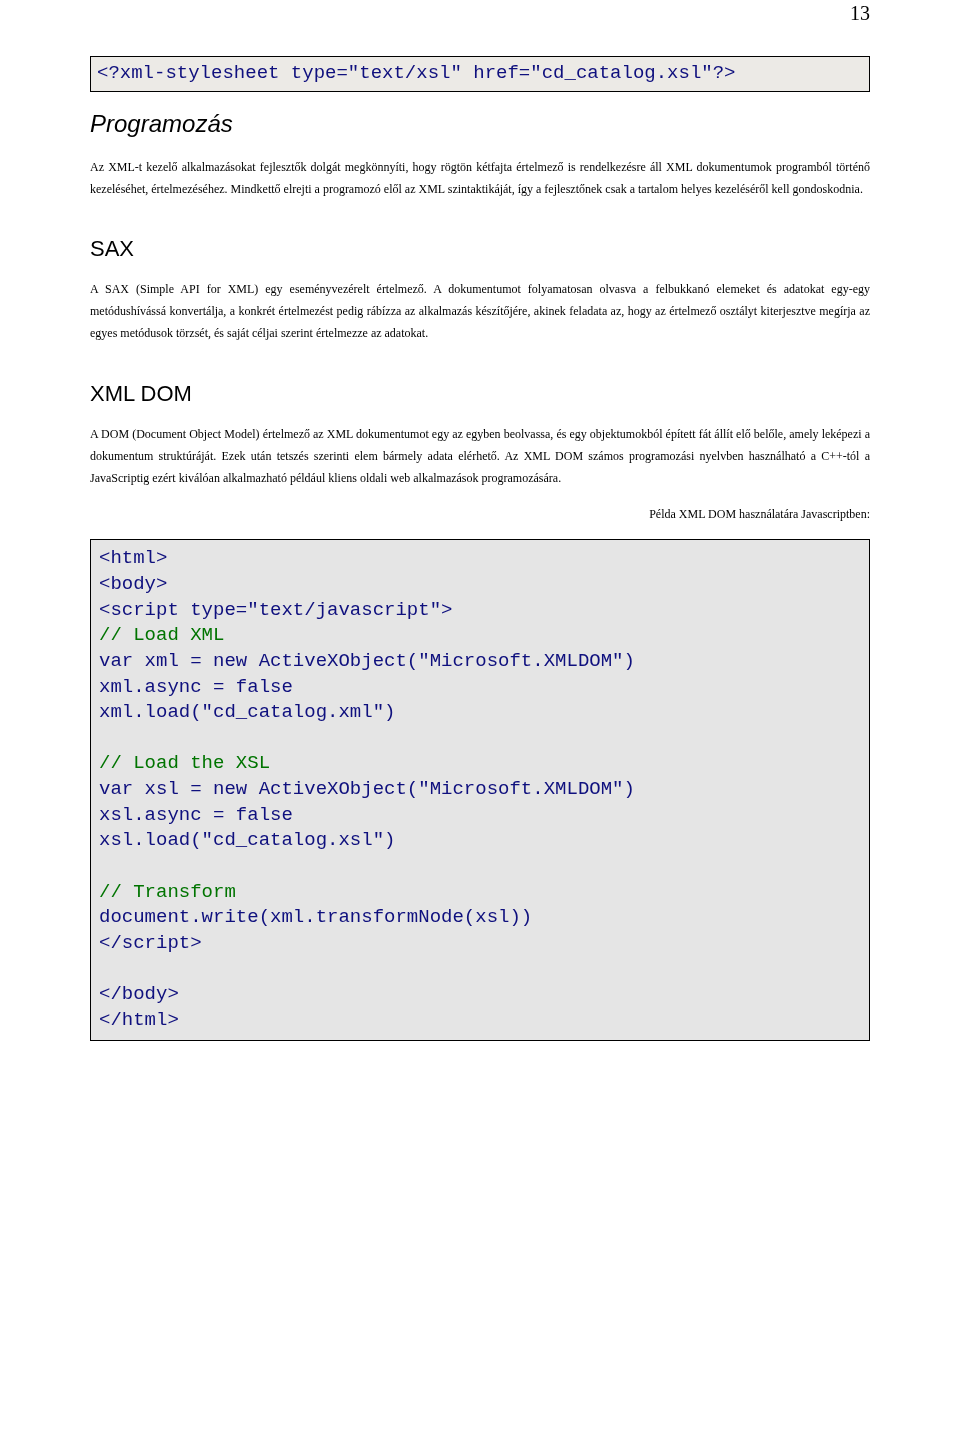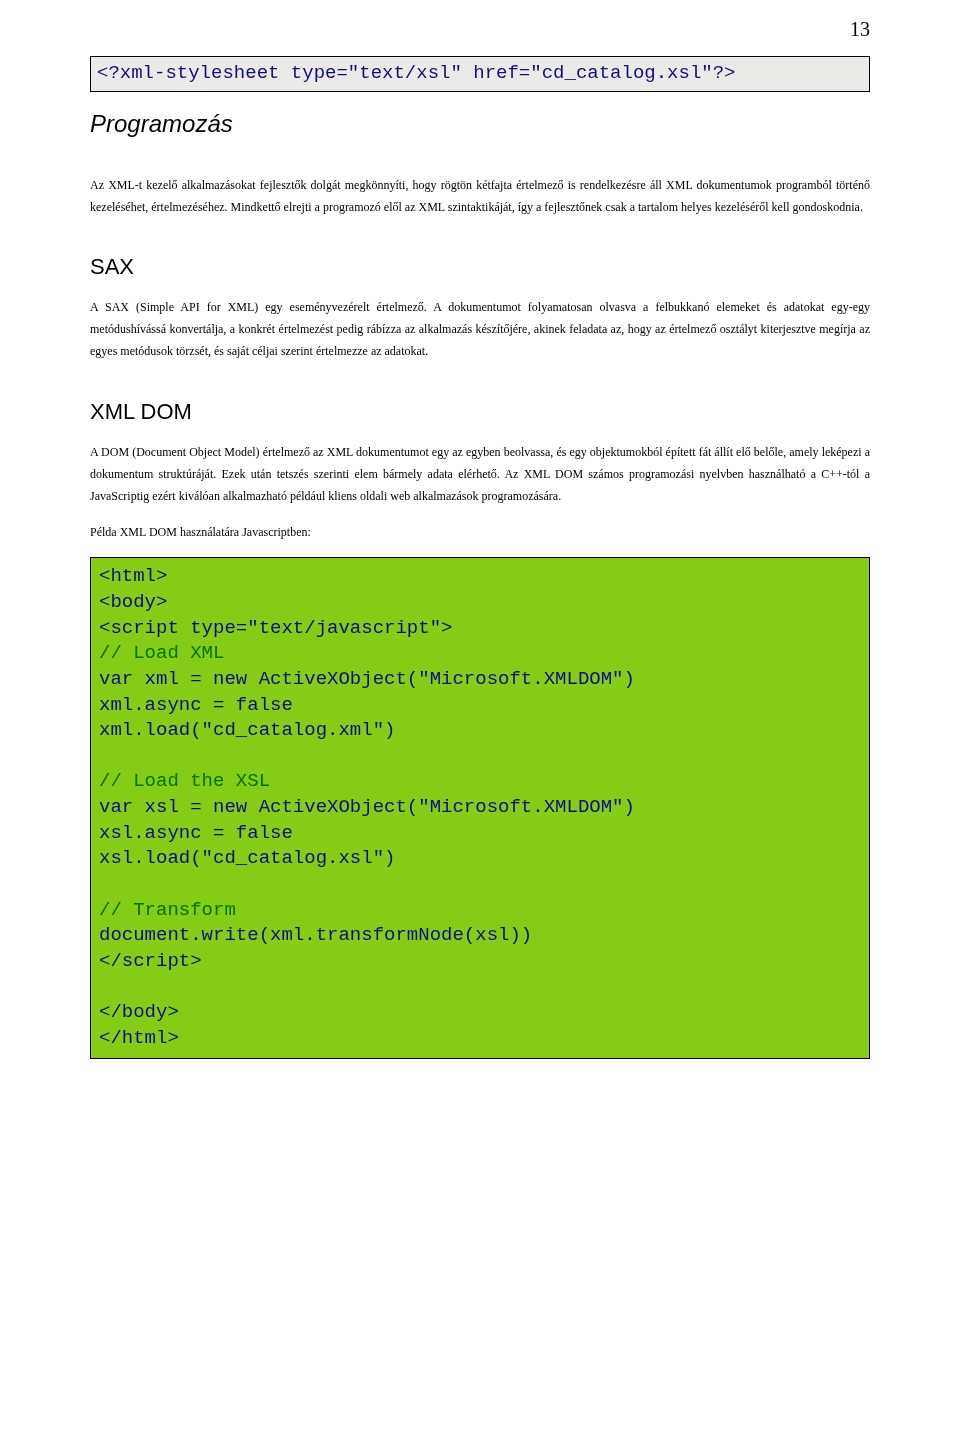--- a/index.html
+++ b/index.html
@@ -11,49 +11,49 @@
     width: 960px;
   }
   .page {
     width: 960px;
     padding: 30px 90px 60px 90px;
     box-sizing: border-box;
     position: relative;
   }
   .page-number {
     position: absolute;
-    top: 18px;
+    top: 2px;
     right: 90px;
     font-size: 20px;
     font-family: "Times New Roman", Times, serif;
   }
   .code-block {
     border: 1px solid #000;
     background: #eceae6;
     padding: 4px 6px;
     font-family: "Courier New", Courier, monospace;
     font-size: 19px;
     color: #0f107e;
     line-height: 1.35;
     white-space: pre;
     overflow: hidden;
     margin-top: 26px;
     margin-bottom: 18px;
   }
   .code-block.light {
-    background: #84cc16;
+    background: #e5e5e5;
     padding: 6px 8px;
     margin-top: 12px;
   }
   .h-italic {
     font-style: italic;
     font-family: Arial, Helvetica, sans-serif;
     font-size: 24px;
     margin-top: 14px;
-    margin-bottom: 36px;
+    margin-bottom: 18px;
   }
   .h-sans {
     font-family: Arial, Helvetica, sans-serif;
     font-size: 22px;
     margin-top: 36px;
     margin-bottom: 16px;
   }
   p {
     font-size: 12px;
     line-height: 1.85;
@@ -81,21 +81,21 @@
   <p>Az XML-t kezelő alkalmazásokat fejlesztők dolgát megkönnyíti, hogy rögtön kétfajta értelmező is rendelkezésre áll XML dokumentumok programból történő kezeléséhet, értelmezéséhez. Mindkettő elrejti a programozó elől az XML szintaktikáját, így a fejlesztőnek csak a tartalom helyes kezeléséről kell gondoskodnia.</p>
 
   <div class="h-sans">SAX</div>
 
   <p>A SAX (Simple API for XML) egy eseményvezérelt értelmező. A dokumentumot folyamatosan olvasva a felbukkanó elemeket és adatokat egy-egy metódushívássá konvertálja, a konkrét értelmezést pedig rábízza az alkalmazás készítőjére, akinek feladata az, hogy az értelmező osztályt kiterjesztve megírja az egyes metódusok törzsét, és saját céljai szerint értelmezze az adatokat.</p>
 
   <div class="h-sans">XML DOM</div>
 
   <p>A DOM (Document Object Model) értelmező az XML dokumentumot egy az egyben beolvassa, és egy objektumokból épített fát állít elő belőle, amely leképezi a dokumentum struktúráját. Ezek után tetszés szerinti elem bármely adata elérhető. Az XML DOM számos programozási nyelvben használható a C++-tól a JavaScriptig ezért kiválóan alkalmazható például kliens oldali web alkalmazások programozására.</p>
 
-  <p style="text-align:left;">Példa XML DOM használatára Javascriptben:</p>
+  <p style="text-align:right;">Példa XML DOM használatára Javascriptben:</p>
 
   <div class="code-block light"><span class="code-blue">&lt;html&gt;</span>
 <span class="code-blue">&lt;body&gt;</span>
 <span class="code-blue">&lt;script type="text/javascript"&gt;</span>
 <span class="code-green">// Load XML</span>
 <span class="code-blue">var xml = new ActiveXObject("Microsoft.XMLDOM")</span>
 <span class="code-blue">xml.async = false</span>
 <span class="code-blue">xml.load("cd_catalog.xml")</span>
 
 <span class="code-green">// Load the XSL</span>

